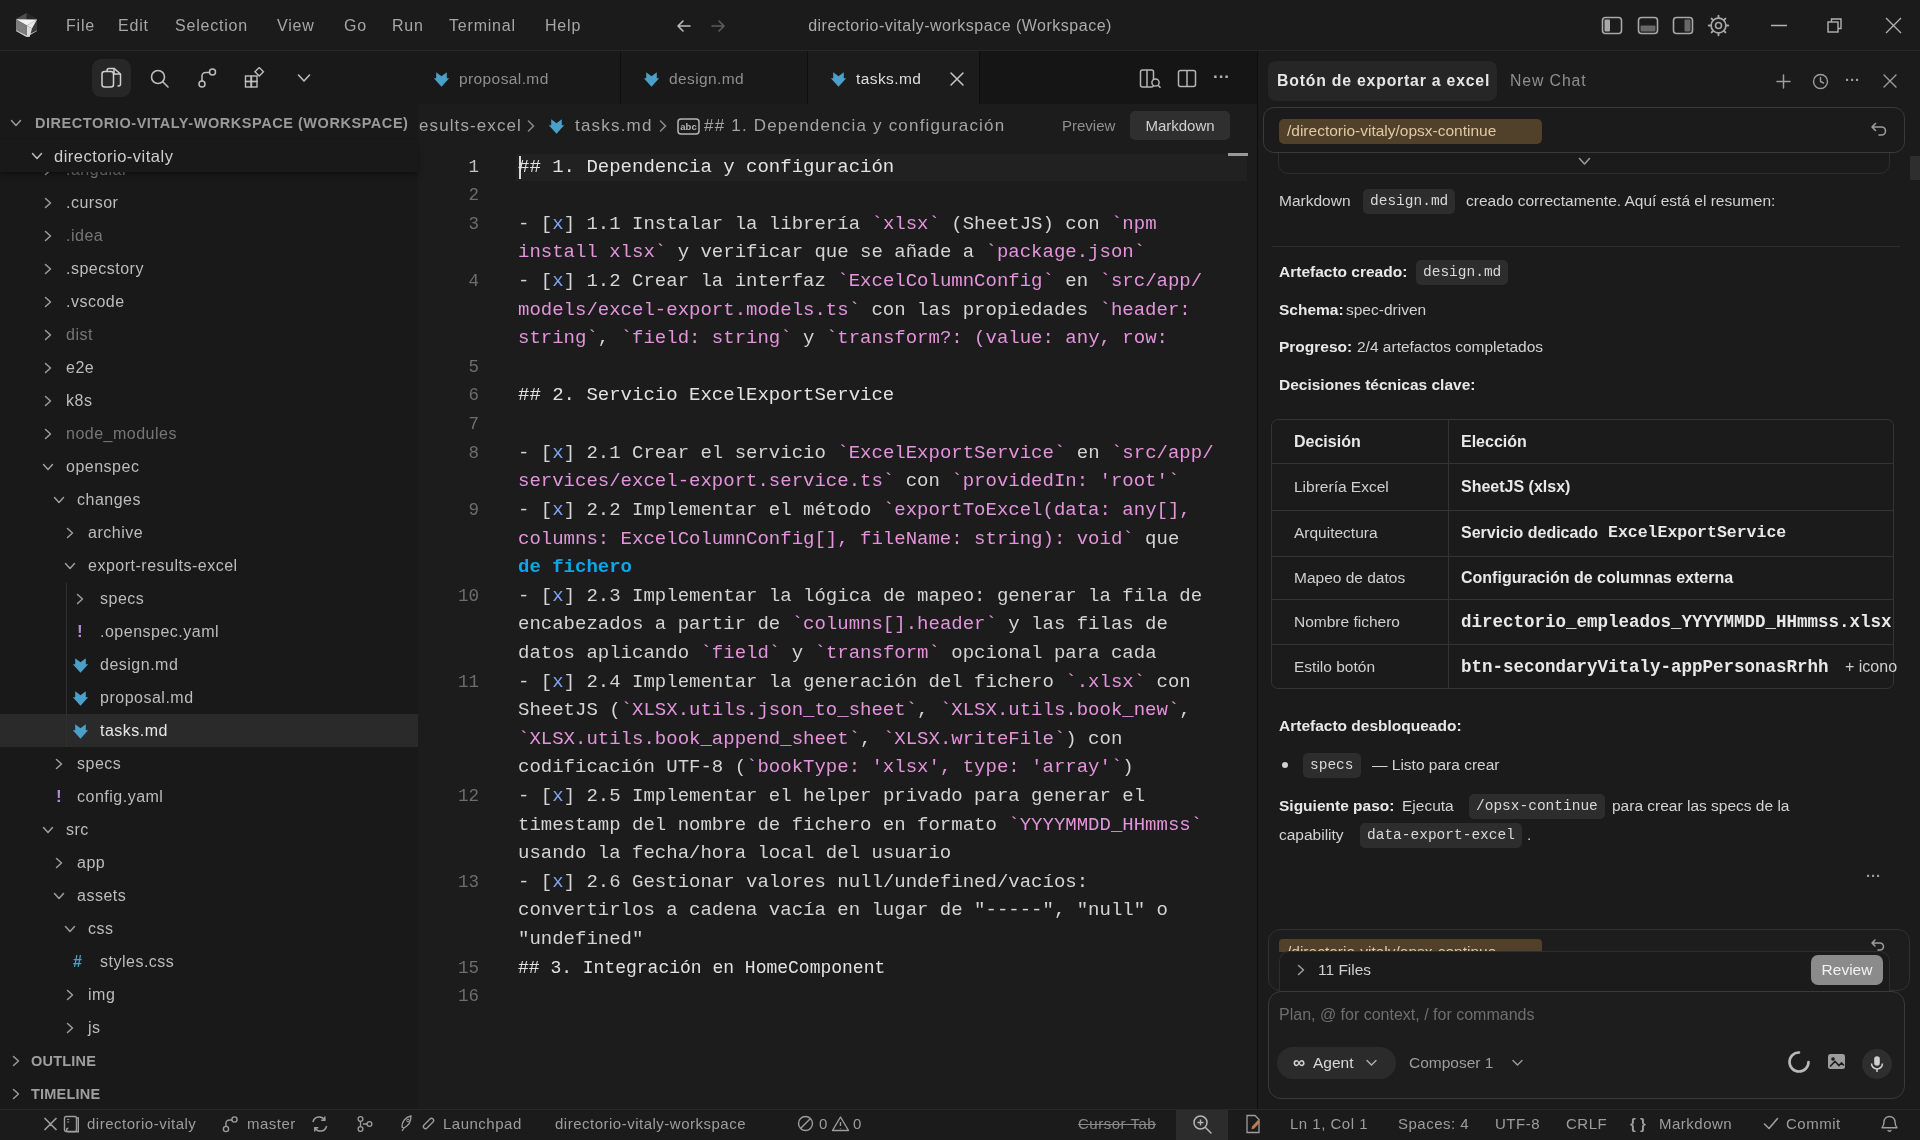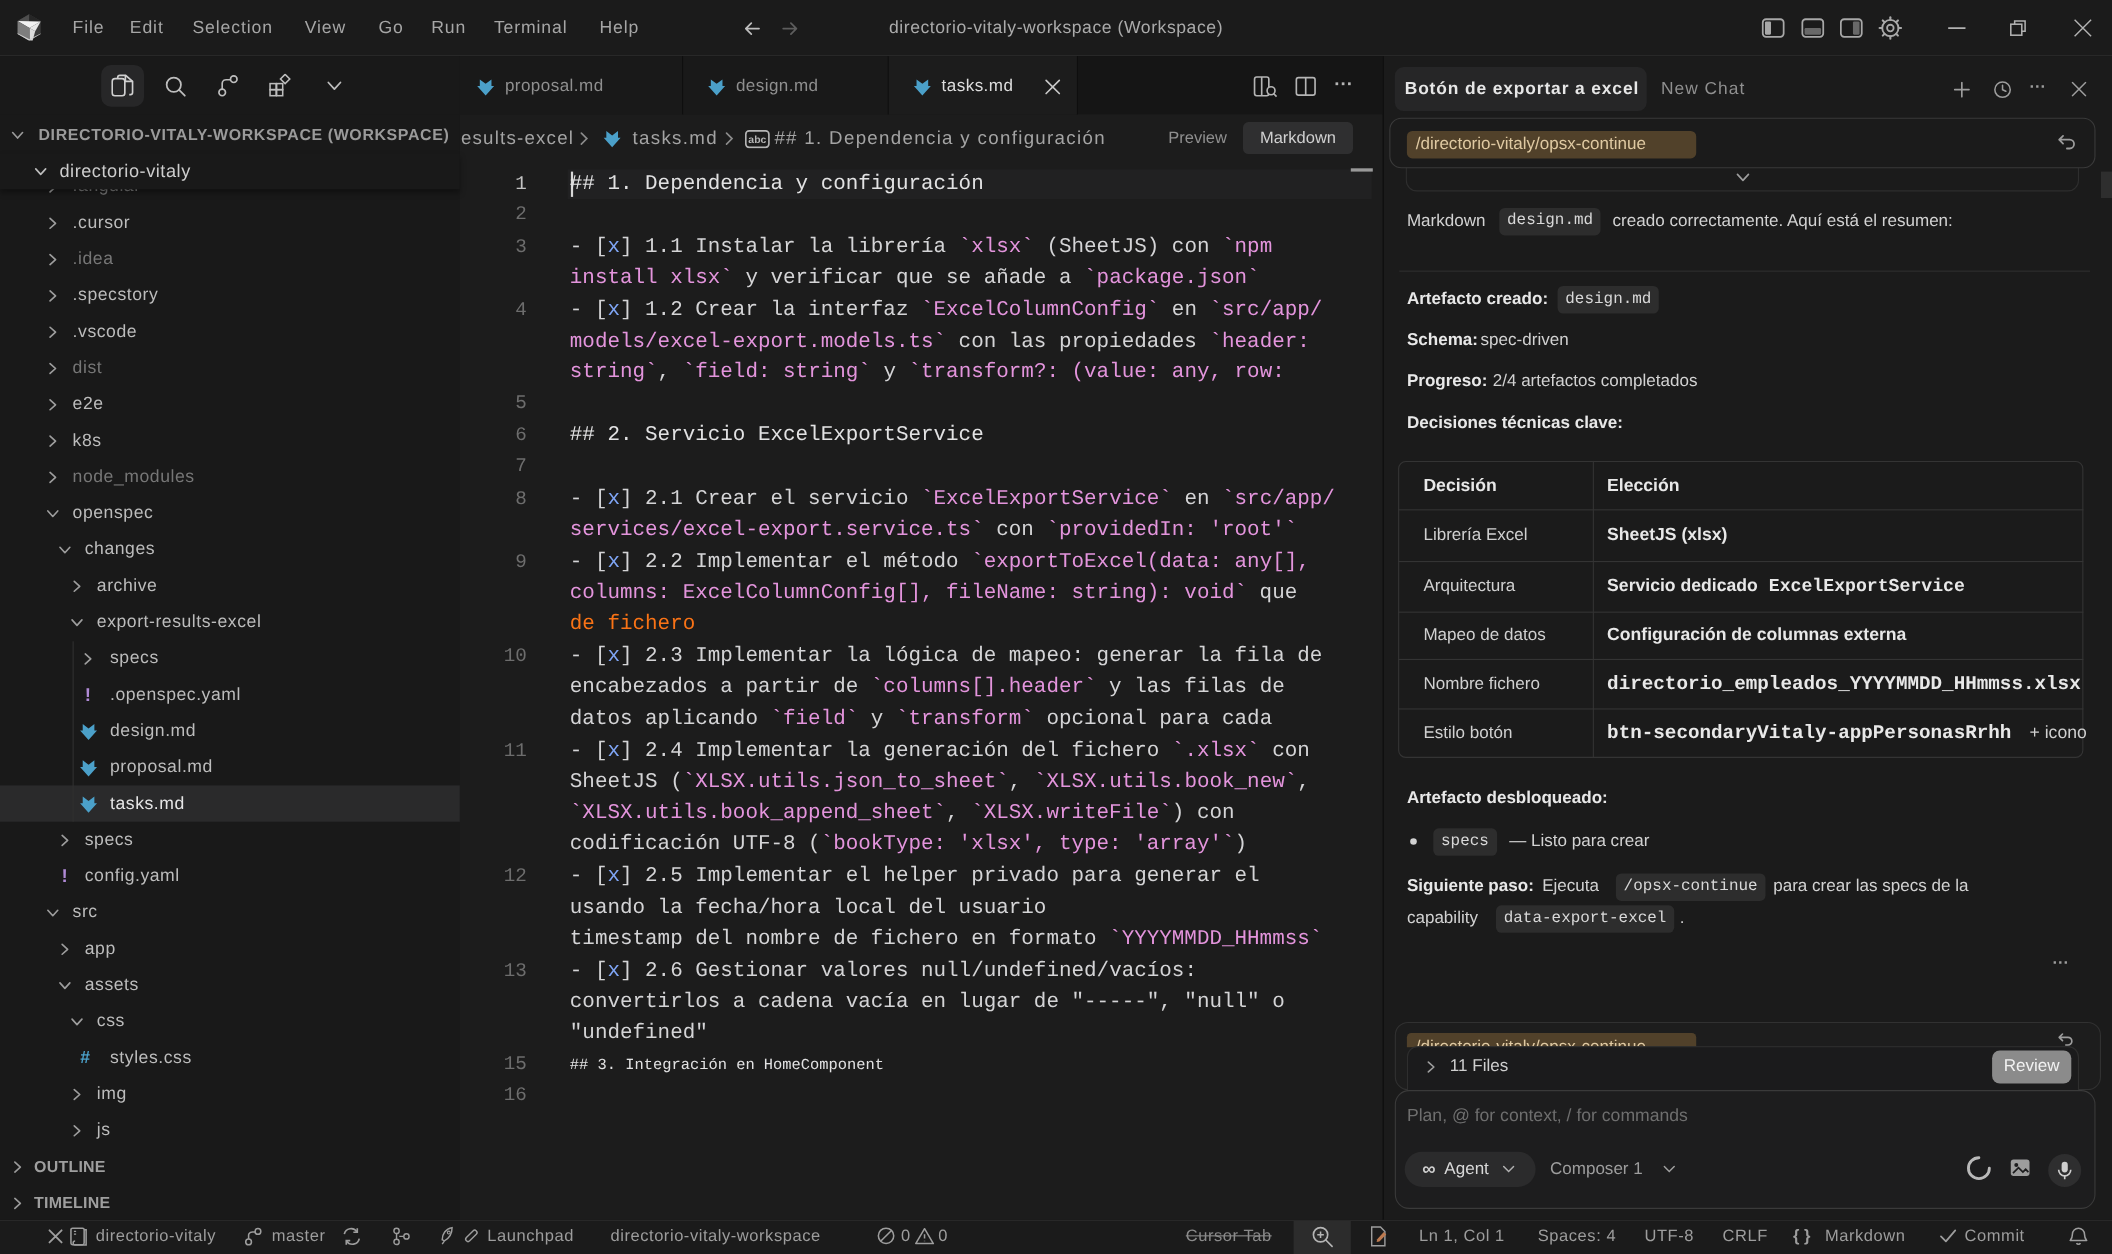--- a/index.html
+++ b/index.html
@@ -278,35 +278,35 @@
     <div style="height:28.62px;line-height:28.62px;white-space:pre;"><span style="display:inline-block;width:61px;text-align:right;color:#6d6d6d;font-size:17.5px;">4</span><span style="display:inline-block;padding-left:39px;font-size:19px;"><span style="color:#d4d4d6;">- [</span><span style="color:#7fa5f5;">x</span><span style="color:#d4d4d6;">] 1.2 Crear la interfaz </span><span style="color:#e394dc;">`ExcelColumnConfig`</span><span style="color:#d4d4d6;"> en </span><span style="color:#e394dc;">`src/app/</span></span></div>
     <div style="height:28.62px;line-height:28.62px;white-space:pre;"><span style="display:inline-block;width:61px;text-align:right;color:#6d6d6d;font-size:17.5px;"></span><span style="display:inline-block;padding-left:39px;font-size:19px;"><span style="color:#e394dc;">models/excel-export.models.ts`</span><span style="color:#d4d4d6;"> con las propiedades </span><span style="color:#e394dc;">`header:</span></span></div>
     <div style="height:28.62px;line-height:28.62px;white-space:pre;"><span style="display:inline-block;width:61px;text-align:right;color:#6d6d6d;font-size:17.5px;"></span><span style="display:inline-block;padding-left:39px;font-size:19px;"><span style="color:#e394dc;">string`</span><span style="color:#d4d4d6;">, </span><span style="color:#e394dc;">`field: string`</span><span style="color:#d4d4d6;"> y </span><span style="color:#e394dc;">`transform?: (value: any, row:</span></span></div>
     <div style="height:28.62px;line-height:28.62px;white-space:pre;"><span style="display:inline-block;width:61px;text-align:right;color:#6d6d6d;font-size:17.5px;">5</span><span style="display:inline-block;padding-left:39px;font-size:19px;"></span></div>
     <div style="height:28.62px;line-height:28.62px;white-space:pre;"><span style="display:inline-block;width:61px;text-align:right;color:#6d6d6d;font-size:17.5px;">6</span><span style="display:inline-block;padding-left:39px;font-size:19px;"><span style="color:#e2e2e3;">## 2. Servicio ExcelExportService</span></span></div>
     <div style="height:28.62px;line-height:28.62px;white-space:pre;"><span style="display:inline-block;width:61px;text-align:right;color:#6d6d6d;font-size:17.5px;">7</span><span style="display:inline-block;padding-left:39px;font-size:19px;"></span></div>
     <div style="height:28.62px;line-height:28.62px;white-space:pre;"><span style="display:inline-block;width:61px;text-align:right;color:#6d6d6d;font-size:17.5px;">8</span><span style="display:inline-block;padding-left:39px;font-size:19px;"><span style="color:#d4d4d6;">- [</span><span style="color:#7fa5f5;">x</span><span style="color:#d4d4d6;">] 2.1 Crear el servicio </span><span style="color:#e394dc;">`ExcelExportService`</span><span style="color:#d4d4d6;"> en </span><span style="color:#e394dc;">`src/app/</span></span></div>
     <div style="height:28.62px;line-height:28.62px;white-space:pre;"><span style="display:inline-block;width:61px;text-align:right;color:#6d6d6d;font-size:17.5px;"></span><span style="display:inline-block;padding-left:39px;font-size:19px;"><span style="color:#e394dc;">services/excel-export.service.ts`</span><span style="color:#d4d4d6;"> con </span><span style="color:#e394dc;">`providedIn: 'root'`</span></span></div>
     <div style="height:28.62px;line-height:28.62px;white-space:pre;"><span style="display:inline-block;width:61px;text-align:right;color:#6d6d6d;font-size:17.5px;">9</span><span style="display:inline-block;padding-left:39px;font-size:19px;"><span style="color:#d4d4d6;">- [</span><span style="color:#7fa5f5;">x</span><span style="color:#d4d4d6;">] 2.2 Implementar el método </span><span style="color:#e394dc;">`exportToExcel(data: any[],</span></span></div>
     <div style="height:28.62px;line-height:28.62px;white-space:pre;"><span style="display:inline-block;width:61px;text-align:right;color:#6d6d6d;font-size:17.5px;"></span><span style="display:inline-block;padding-left:39px;font-size:19px;"><span style="color:#e394dc;">columns: ExcelColumnConfig[], fileName: string): void`</span><span style="color:#d4d4d6;"> que</span></span></div>
-    <div style="height:28.62px;line-height:28.62px;white-space:pre;"><span style="display:inline-block;width:61px;text-align:right;color:#6d6d6d;font-size:17.5px;"></span><span style="display:inline-block;padding-left:39px;font-size:19px;"><span style="color:#f97316;">de fichero</span></span></div>
+    <div style="height:28.62px;line-height:28.62px;white-space:pre;"><span style="display:inline-block;width:61px;text-align:right;color:#6d6d6d;font-size:17.5px;"></span><span style="display:inline-block;padding-left:39px;font-size:19px;"><span style="color:#0ea5e9;font-weight:bold;">de fichero</span></span></div>
     <div style="height:28.62px;line-height:28.62px;white-space:pre;"><span style="display:inline-block;width:61px;text-align:right;color:#6d6d6d;font-size:17.5px;">10</span><span style="display:inline-block;padding-left:39px;font-size:19px;"><span style="color:#d4d4d6;">- [</span><span style="color:#7fa5f5;">x</span><span style="color:#d4d4d6;">] 2.3 Implementar la lógica de mapeo: generar la fila de</span></span></div>
     <div style="height:28.62px;line-height:28.62px;white-space:pre;"><span style="display:inline-block;width:61px;text-align:right;color:#6d6d6d;font-size:17.5px;"></span><span style="display:inline-block;padding-left:39px;font-size:19px;"><span style="color:#d4d4d6;">encabezados a partir de </span><span style="color:#e394dc;">`columns[].header`</span><span style="color:#d4d4d6;"> y las filas de</span></span></div>
     <div style="height:28.62px;line-height:28.62px;white-space:pre;"><span style="display:inline-block;width:61px;text-align:right;color:#6d6d6d;font-size:17.5px;"></span><span style="display:inline-block;padding-left:39px;font-size:19px;"><span style="color:#d4d4d6;">datos aplicando </span><span style="color:#e394dc;">`field`</span><span style="color:#d4d4d6;"> y </span><span style="color:#e394dc;">`transform`</span><span style="color:#d4d4d6;"> opcional para cada</span></span></div>
     <div style="height:28.62px;line-height:28.62px;white-space:pre;"><span style="display:inline-block;width:61px;text-align:right;color:#6d6d6d;font-size:17.5px;">11</span><span style="display:inline-block;padding-left:39px;font-size:19px;"><span style="color:#d4d4d6;">- [</span><span style="color:#7fa5f5;">x</span><span style="color:#d4d4d6;">] 2.4 Implementar la generación del fichero </span><span style="color:#e394dc;">`.xlsx`</span><span style="color:#d4d4d6;"> con</span></span></div>
     <div style="height:28.62px;line-height:28.62px;white-space:pre;"><span style="display:inline-block;width:61px;text-align:right;color:#6d6d6d;font-size:17.5px;"></span><span style="display:inline-block;padding-left:39px;font-size:19px;"><span style="color:#d4d4d6;">SheetJS (</span><span style="color:#e394dc;">`XLSX.utils.json_to_sheet`</span><span style="color:#d4d4d6;">, </span><span style="color:#e394dc;">`XLSX.utils.book_new`</span><span style="color:#d4d4d6;">,</span></span></div>
     <div style="height:28.62px;line-height:28.62px;white-space:pre;"><span style="display:inline-block;width:61px;text-align:right;color:#6d6d6d;font-size:17.5px;"></span><span style="display:inline-block;padding-left:39px;font-size:19px;"><span style="color:#e394dc;">`XLSX.utils.book_append_sheet`</span><span style="color:#d4d4d6;">, </span><span style="color:#e394dc;">`XLSX.writeFile`</span><span style="color:#d4d4d6;">) con</span></span></div>
     <div style="height:28.62px;line-height:28.62px;white-space:pre;"><span style="display:inline-block;width:61px;text-align:right;color:#6d6d6d;font-size:17.5px;"></span><span style="display:inline-block;padding-left:39px;font-size:19px;"><span style="color:#d4d4d6;">codificación UTF-8 (</span><span style="color:#e394dc;">`bookType: 'xlsx', type: 'array'`</span><span style="color:#d4d4d6;">)</span></span></div>
     <div style="height:28.62px;line-height:28.62px;white-space:pre;"><span style="display:inline-block;width:61px;text-align:right;color:#6d6d6d;font-size:17.5px;">12</span><span style="display:inline-block;padding-left:39px;font-size:19px;"><span style="color:#d4d4d6;">- [</span><span style="color:#7fa5f5;">x</span><span style="color:#d4d4d6;">] 2.5 Implementar el helper privado para generar el</span></span></div>
+    <div style="height:28.62px;line-height:28.62px;white-space:pre;"><span style="display:inline-block;width:61px;text-align:right;color:#6d6d6d;font-size:17.5px;"></span><span style="display:inline-block;padding-left:39px;font-size:19px;"><span style="color:#d4d4d6;">timestamp del nombre de fichero en formato </span><span style="color:#e394dc;">`YYYYMMDD_HHmmss`</span></span></div>
     <div style="height:28.62px;line-height:28.62px;white-space:pre;"><span style="display:inline-block;width:61px;text-align:right;color:#6d6d6d;font-size:17.5px;"></span><span style="display:inline-block;padding-left:39px;font-size:19px;"><span style="color:#d4d4d6;">usando la fecha/hora local del usuario</span></span></div>
-    <div style="height:28.62px;line-height:28.62px;white-space:pre;"><span style="display:inline-block;width:61px;text-align:right;color:#6d6d6d;font-size:17.5px;"></span><span style="display:inline-block;padding-left:39px;font-size:19px;"><span style="color:#d4d4d6;">timestamp del nombre de fichero en formato </span><span style="color:#e394dc;">`YYYYMMDD_HHmmss`</span></span></div>
     <div style="height:28.62px;line-height:28.62px;white-space:pre;"><span style="display:inline-block;width:61px;text-align:right;color:#6d6d6d;font-size:17.5px;">13</span><span style="display:inline-block;padding-left:39px;font-size:19px;"><span style="color:#d4d4d6;">- [</span><span style="color:#7fa5f5;">x</span><span style="color:#d4d4d6;">] 2.6 Gestionar valores null/undefined/vacíos:</span></span></div>
     <div style="height:28.62px;line-height:28.62px;white-space:pre;"><span style="display:inline-block;width:61px;text-align:right;color:#6d6d6d;font-size:17.5px;"></span><span style="display:inline-block;padding-left:39px;font-size:19px;"><span style="color:#d4d4d6;">convertirlos a cadena vacía en lugar de "-----", "null" o</span></span></div>
     <div style="height:28.62px;line-height:28.62px;white-space:pre;"><span style="display:inline-block;width:61px;text-align:right;color:#6d6d6d;font-size:17.5px;"></span><span style="display:inline-block;padding-left:39px;font-size:19px;"><span style="color:#d4d4d6;">"undefined"</span></span></div>
-    <div style="height:28.62px;line-height:28.62px;white-space:pre;"><span style="display:inline-block;width:61px;text-align:right;color:#6d6d6d;font-size:17.5px;">15</span><span style="display:inline-block;padding-left:39px;font-size:14px;"><span style="color:#e2e2e3;">## 3. Integración en HomeComponent</span></span></div>
+    <div style="height:28.62px;line-height:28.62px;white-space:pre;"><span style="display:inline-block;width:61px;text-align:right;color:#6d6d6d;font-size:17.5px;">15</span><span style="display:inline-block;padding-left:39px;font-size:18px;"><span style="color:#e2e2e3;">## 3. Integración en HomeComponent</span></span></div>
     <div style="height:28.62px;line-height:28.62px;white-space:pre;"><span style="display:inline-block;width:61px;text-align:right;color:#6d6d6d;font-size:17.5px;">16</span><span style="display:inline-block;padding-left:39px;font-size:19px;"></span></div>
   </div>
 <div style="position:absolute;left:1268px;top:61px;width:229px;height:40px;background:#262627;border-radius:8px;"></div>
 <div style="position:absolute;top:69px;height:24px;line-height:24px;font-family:&quot;Liberation Sans&quot;,sans-serif;font-size:15.8px;color:#e6e6e6;font-weight:700;white-space:pre;left:1277px;letter-spacing:0.8px;">Botón de exportar a excel</div>
 <div style="position:absolute;top:69px;height:24px;line-height:24px;font-family:&quot;Liberation Sans&quot;,sans-serif;font-size:15.8px;color:#8f8f8f;font-weight:400;white-space:pre;left:1510px;letter-spacing:0.9px;">New Chat</div>
 <svg style="position:absolute;left:1776px;top:74px;" width="15" height="15" viewBox="0 0 15 15" fill="none">
     <path d="M7.5 1 V14 M1 7.5 H14" stroke="#9d9d9d" stroke-width="1.5" stroke-linecap="round"></path>
   </svg>
 <svg style="position:absolute;left:1812px;top:73px;" width="17" height="17" viewBox="0 0 17 17" fill="none">
     <circle cx="8.5" cy="8.5" r="7" stroke="#9d9d9d" stroke-width="1.4"></circle>

